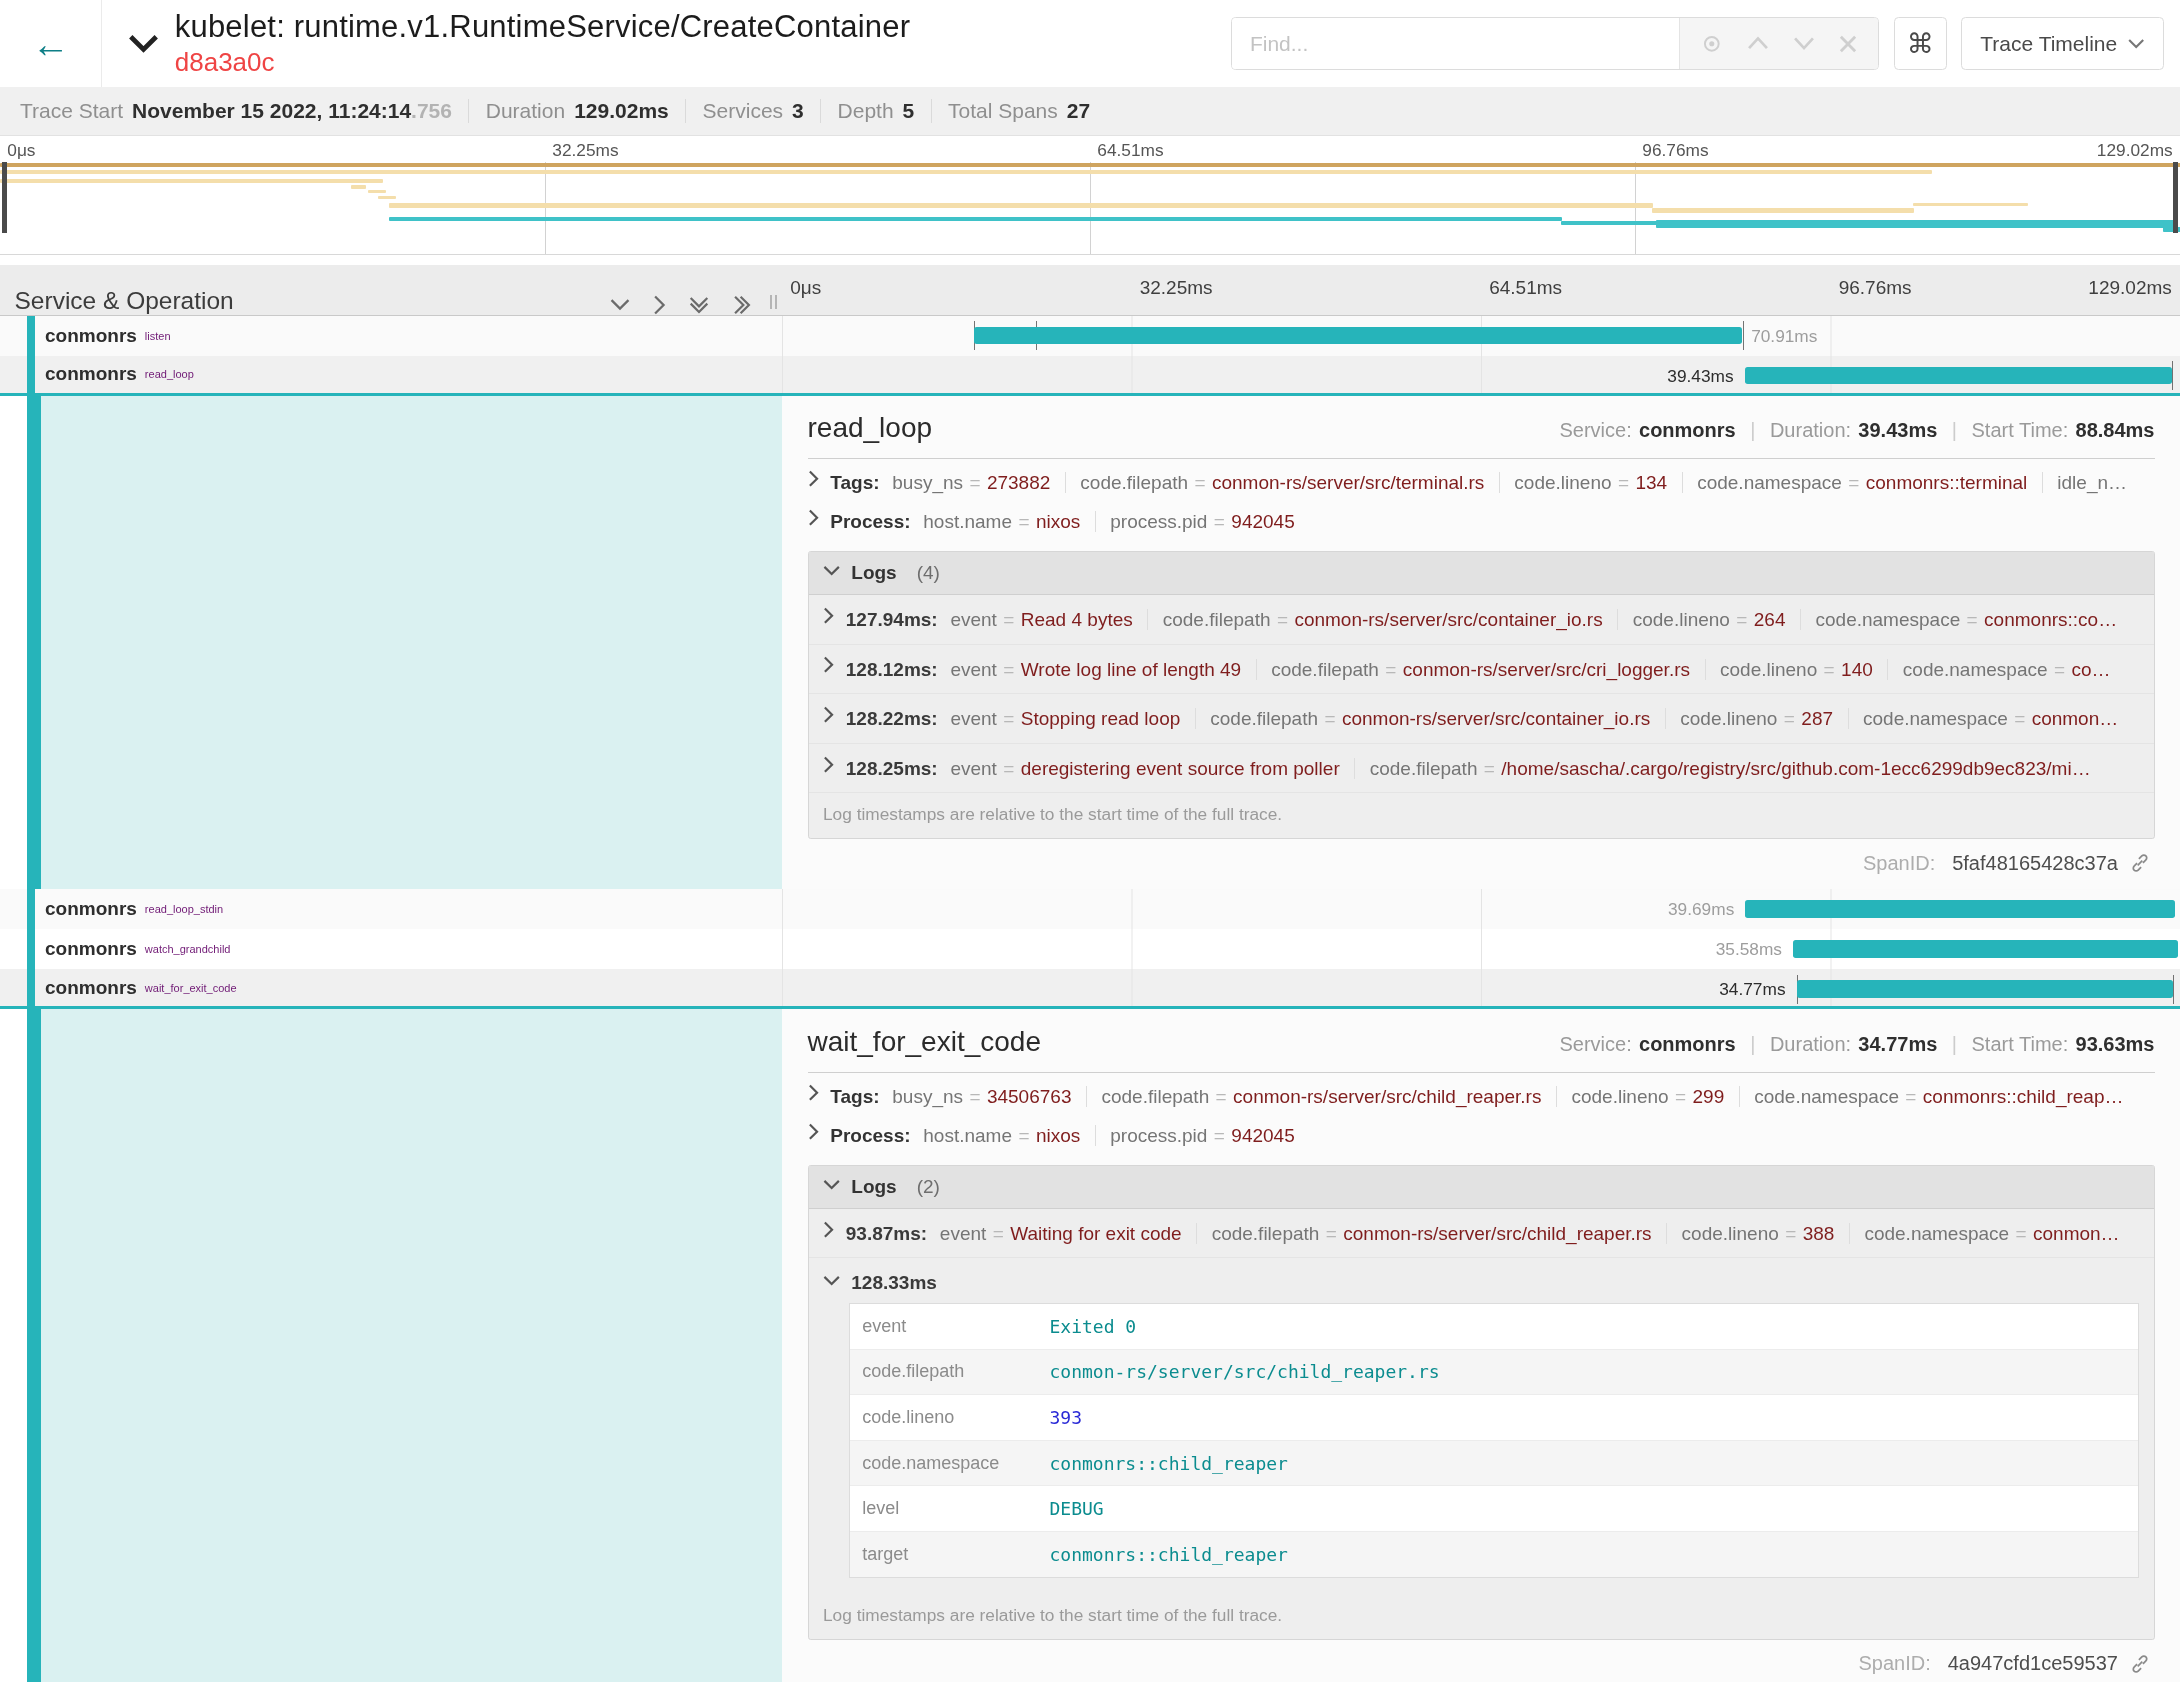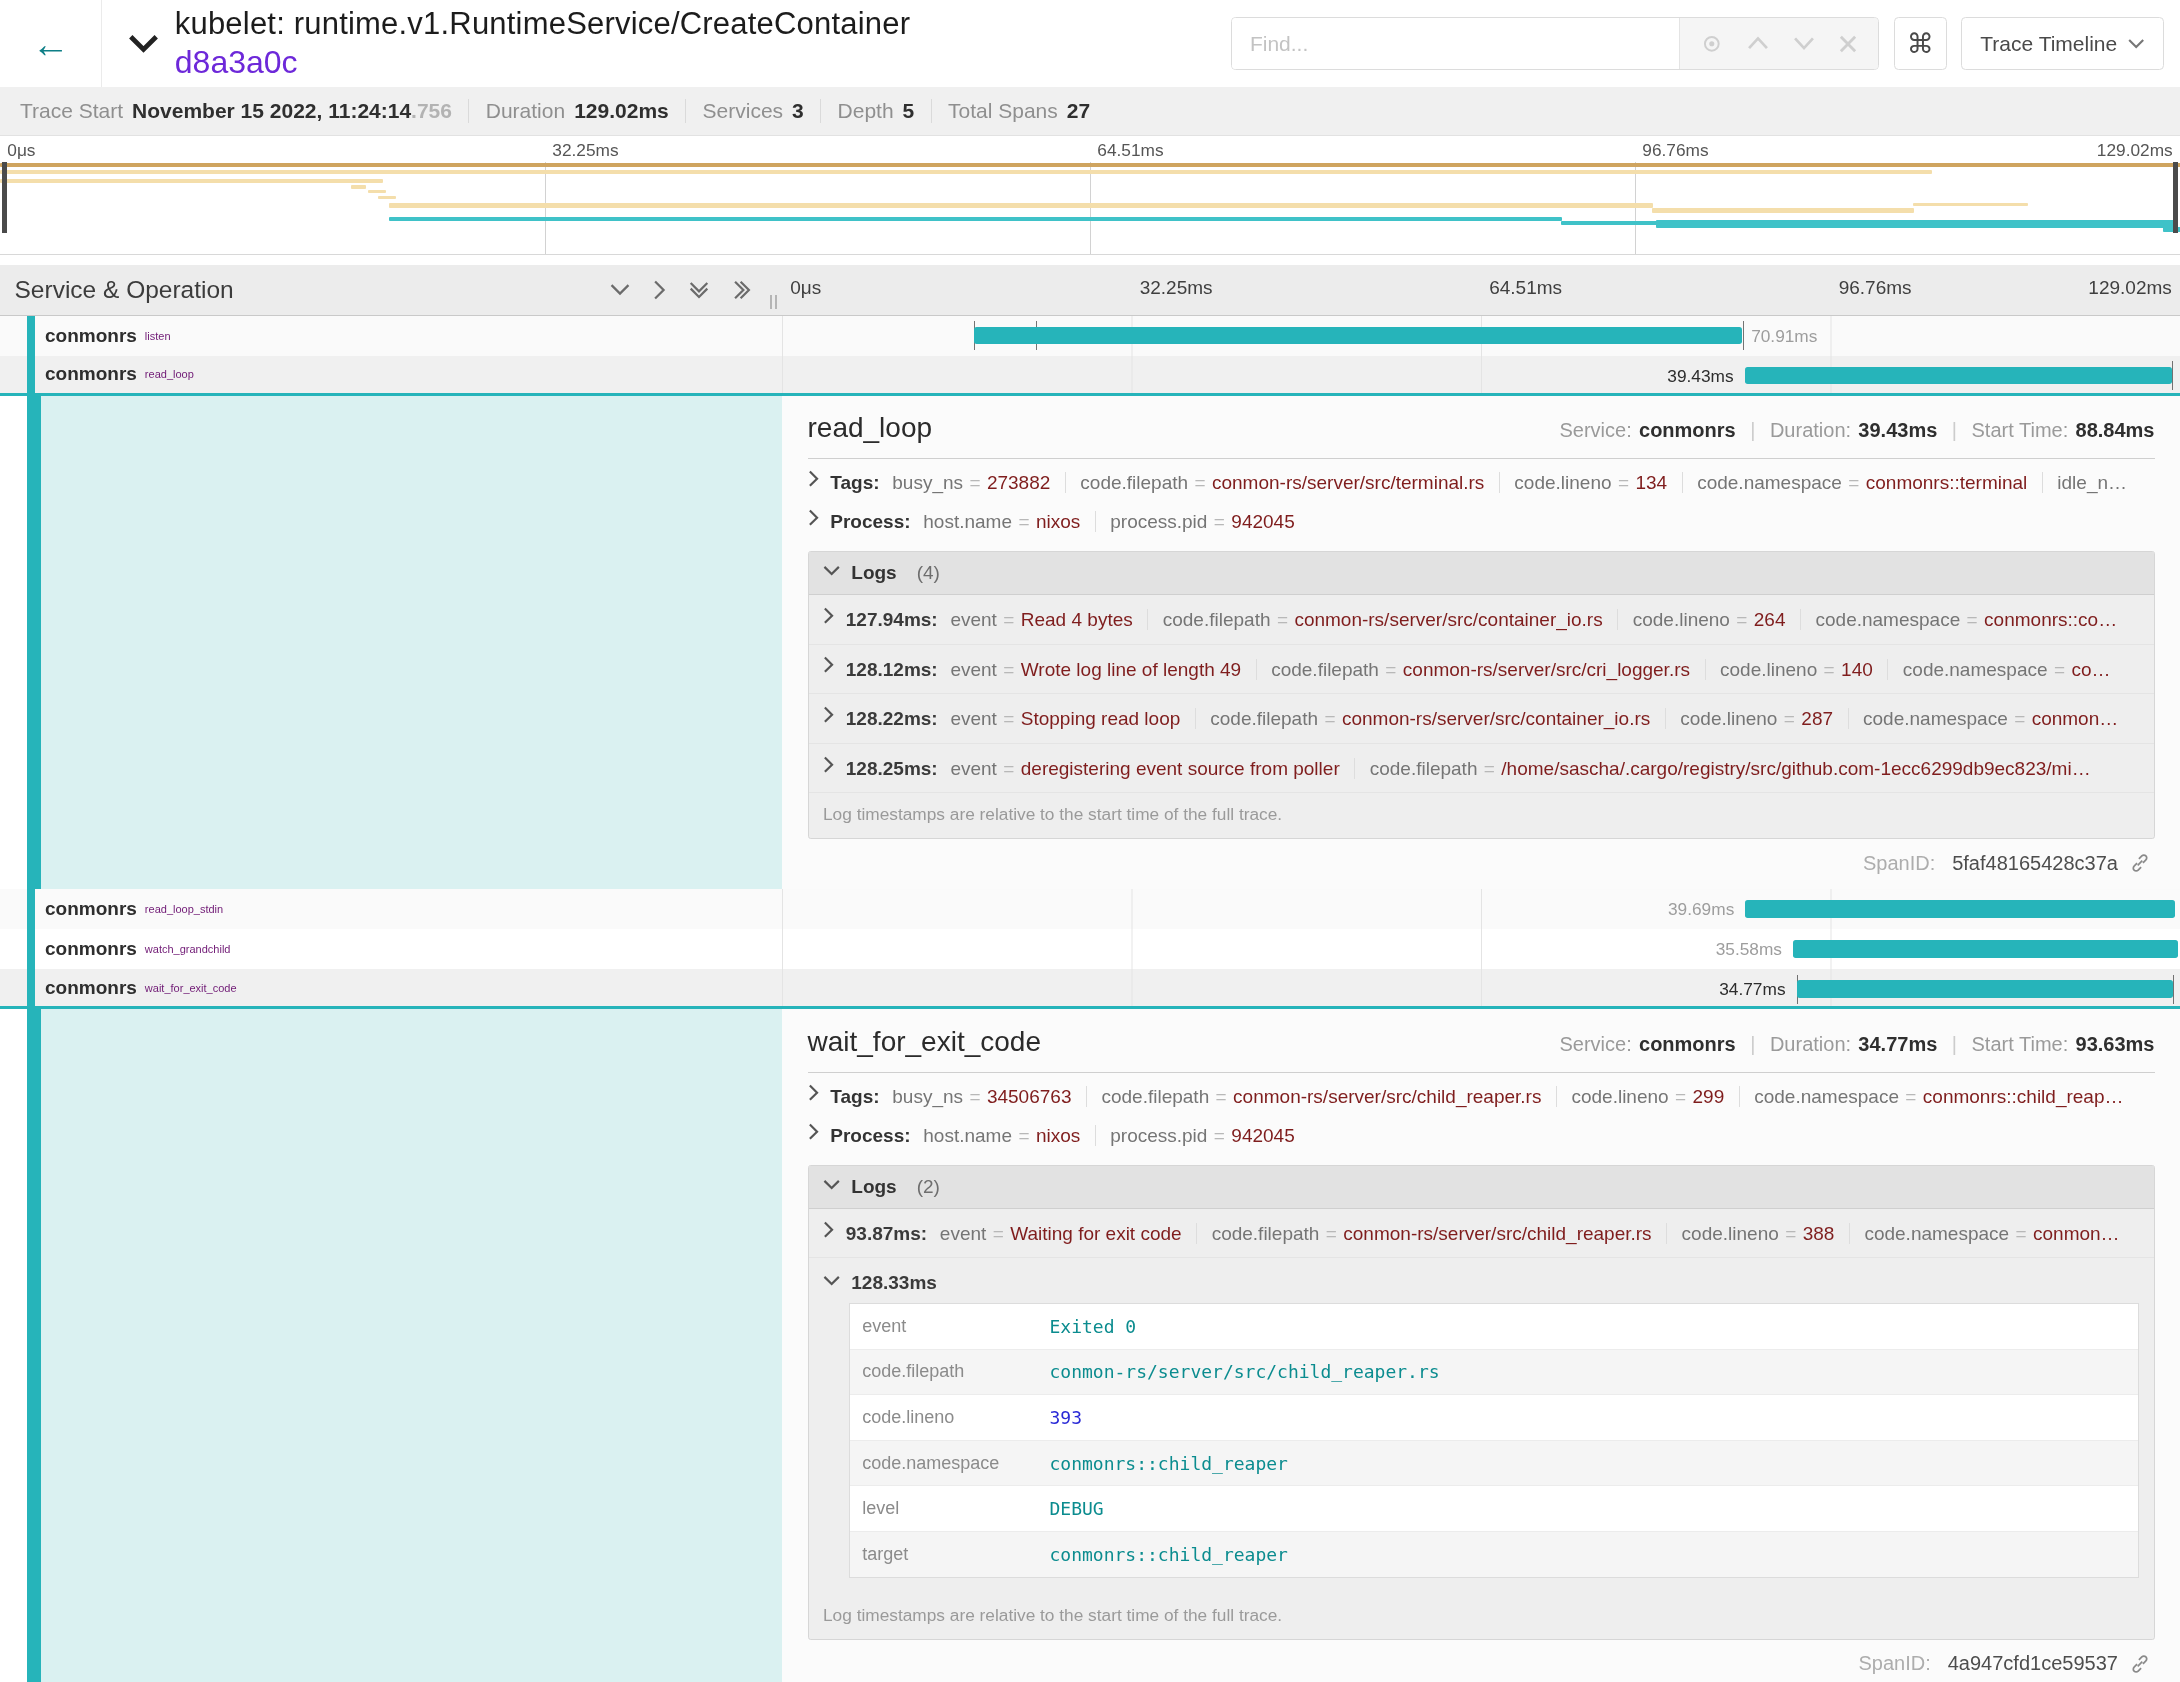--- a/index.html
+++ b/index.html
@@ -8,21 +8,21 @@
   .app { position:relative; width:2180px; height:1683px; overflow:hidden; background:#fff; }
 
   
   .topbar { display:flex; align-items:center; height:87px; background:#fff; }
   .back-btn { width:102px; height:87px; display:flex; align-items:center; justify-content:center;
               border-right:0.9px solid #ebebeb; cursor:pointer; }
   .back-arrow { font-size:38px; color:#0e7f87; line-height:1; }
   .title-toggle { margin:0 3.6px 0 25.5px; display:flex; align-items:center; cursor:pointer; color:#222; }
   .title-block { margin-left:12.7px; }
   .trace-title { font-size:31px; color:#1c1c1c; letter-spacing:0.2px; }
-  .trace-id { font-size:32px; color:#6d28d9; margin-top:2.7px; }
+  .trace-id { font-size:26px; color:#ef4444; margin-top:2.7px; }
   .topbar-right { margin-left:auto; display:flex; align-items:flex-start; gap:14.5px; padding-right:16.4px; }
   .find-group { display:flex; align-items:stretch; height:53px; border:0.9px solid #dcdcdc; border-radius:4.5px; overflow:hidden; }
   .find-input { width:447px; border:none; outline:none; padding:0 18px; font-size:21px; color:#444;
                 font-family:inherit; }
   .find-input::placeholder { color:#c3c3c3; }
   .find-tools { display:flex; align-items:center; gap:23.6px; padding:0 20px; background:#f5f5f5; border-left:0.9px solid #e4e4e4; color:#cfcfcf; }
   .find-tools svg { display:block; }
   .sq-btn { width:53px; height:53px; border:0.9px solid #dcdcdc; border-radius:4.5px; display:flex; align-items:center; justify-content:center; font-size:27px; color:#4a4a4a; background:#fff; cursor:pointer; }
   .view-btn { height:53px; border:0.9px solid #dcdcdc; border-radius:4.5px; background:#fff; display:flex; align-items:center; gap:11px; padding:0 18px; font-size:21px; color:#4a4a4a; cursor:pointer; }
   .view-btn svg { color:#777; }
@@ -38,21 +38,21 @@
   
   .mini-ticks { position:relative; height:25.5px; font-size:17.3px; color:#555; }
   .mini-tick { position:absolute; top:3.6px; }
   .mini-canvas { position:relative; height:93px; background:#fff; border-bottom:0.9px solid #d8d8d8; overflow:hidden; }
   .mini-grid { position:absolute; top:0; bottom:0; width:0.9px; background:#d2d2d2; }
   .mini-seg { position:absolute; border-radius:0.9px; }
   .mini-handle { position:absolute; width:5.5px; height:71px; top:0; background:#4a4a4a; }
 
   
   .grid-header { display:flex; height:51px; background:#ececec; border-bottom:0.9px solid #c9c9c9; margin-top:10px; }
-  .gh-left { position:relative; width:782px; display:flex; align-items:center; padding-left:14.5px; }
+  .gh-left { position:relative; width:782px; display:flex; align-items:flex-end; padding-left:14.5px; }
   .gh-title { font-size:24.5px; color:#3c3c3c; }
   .gh-icons { margin-left:auto; display:flex; align-items:center; gap:23.6px; padding-right:31px; color:#6b6b6b; }
   .gh-icons .chev { cursor:pointer; display:flex; }
   .grip { position:absolute; right:5.5px; bottom:5.5px; display:flex; gap:2.7px; }
   .grip i { width:1.8px; height:13.6px; background:#b5b5b5; display:block; }
   .gh-right { position:relative; flex:1; font-size:19px; color:#3f3f3f; }
   .g-tick { position:absolute; top:12.7px; padding-left:8.2px; }
   .g-tick.last { right:8.2px; padding-left:0; }
 
   

